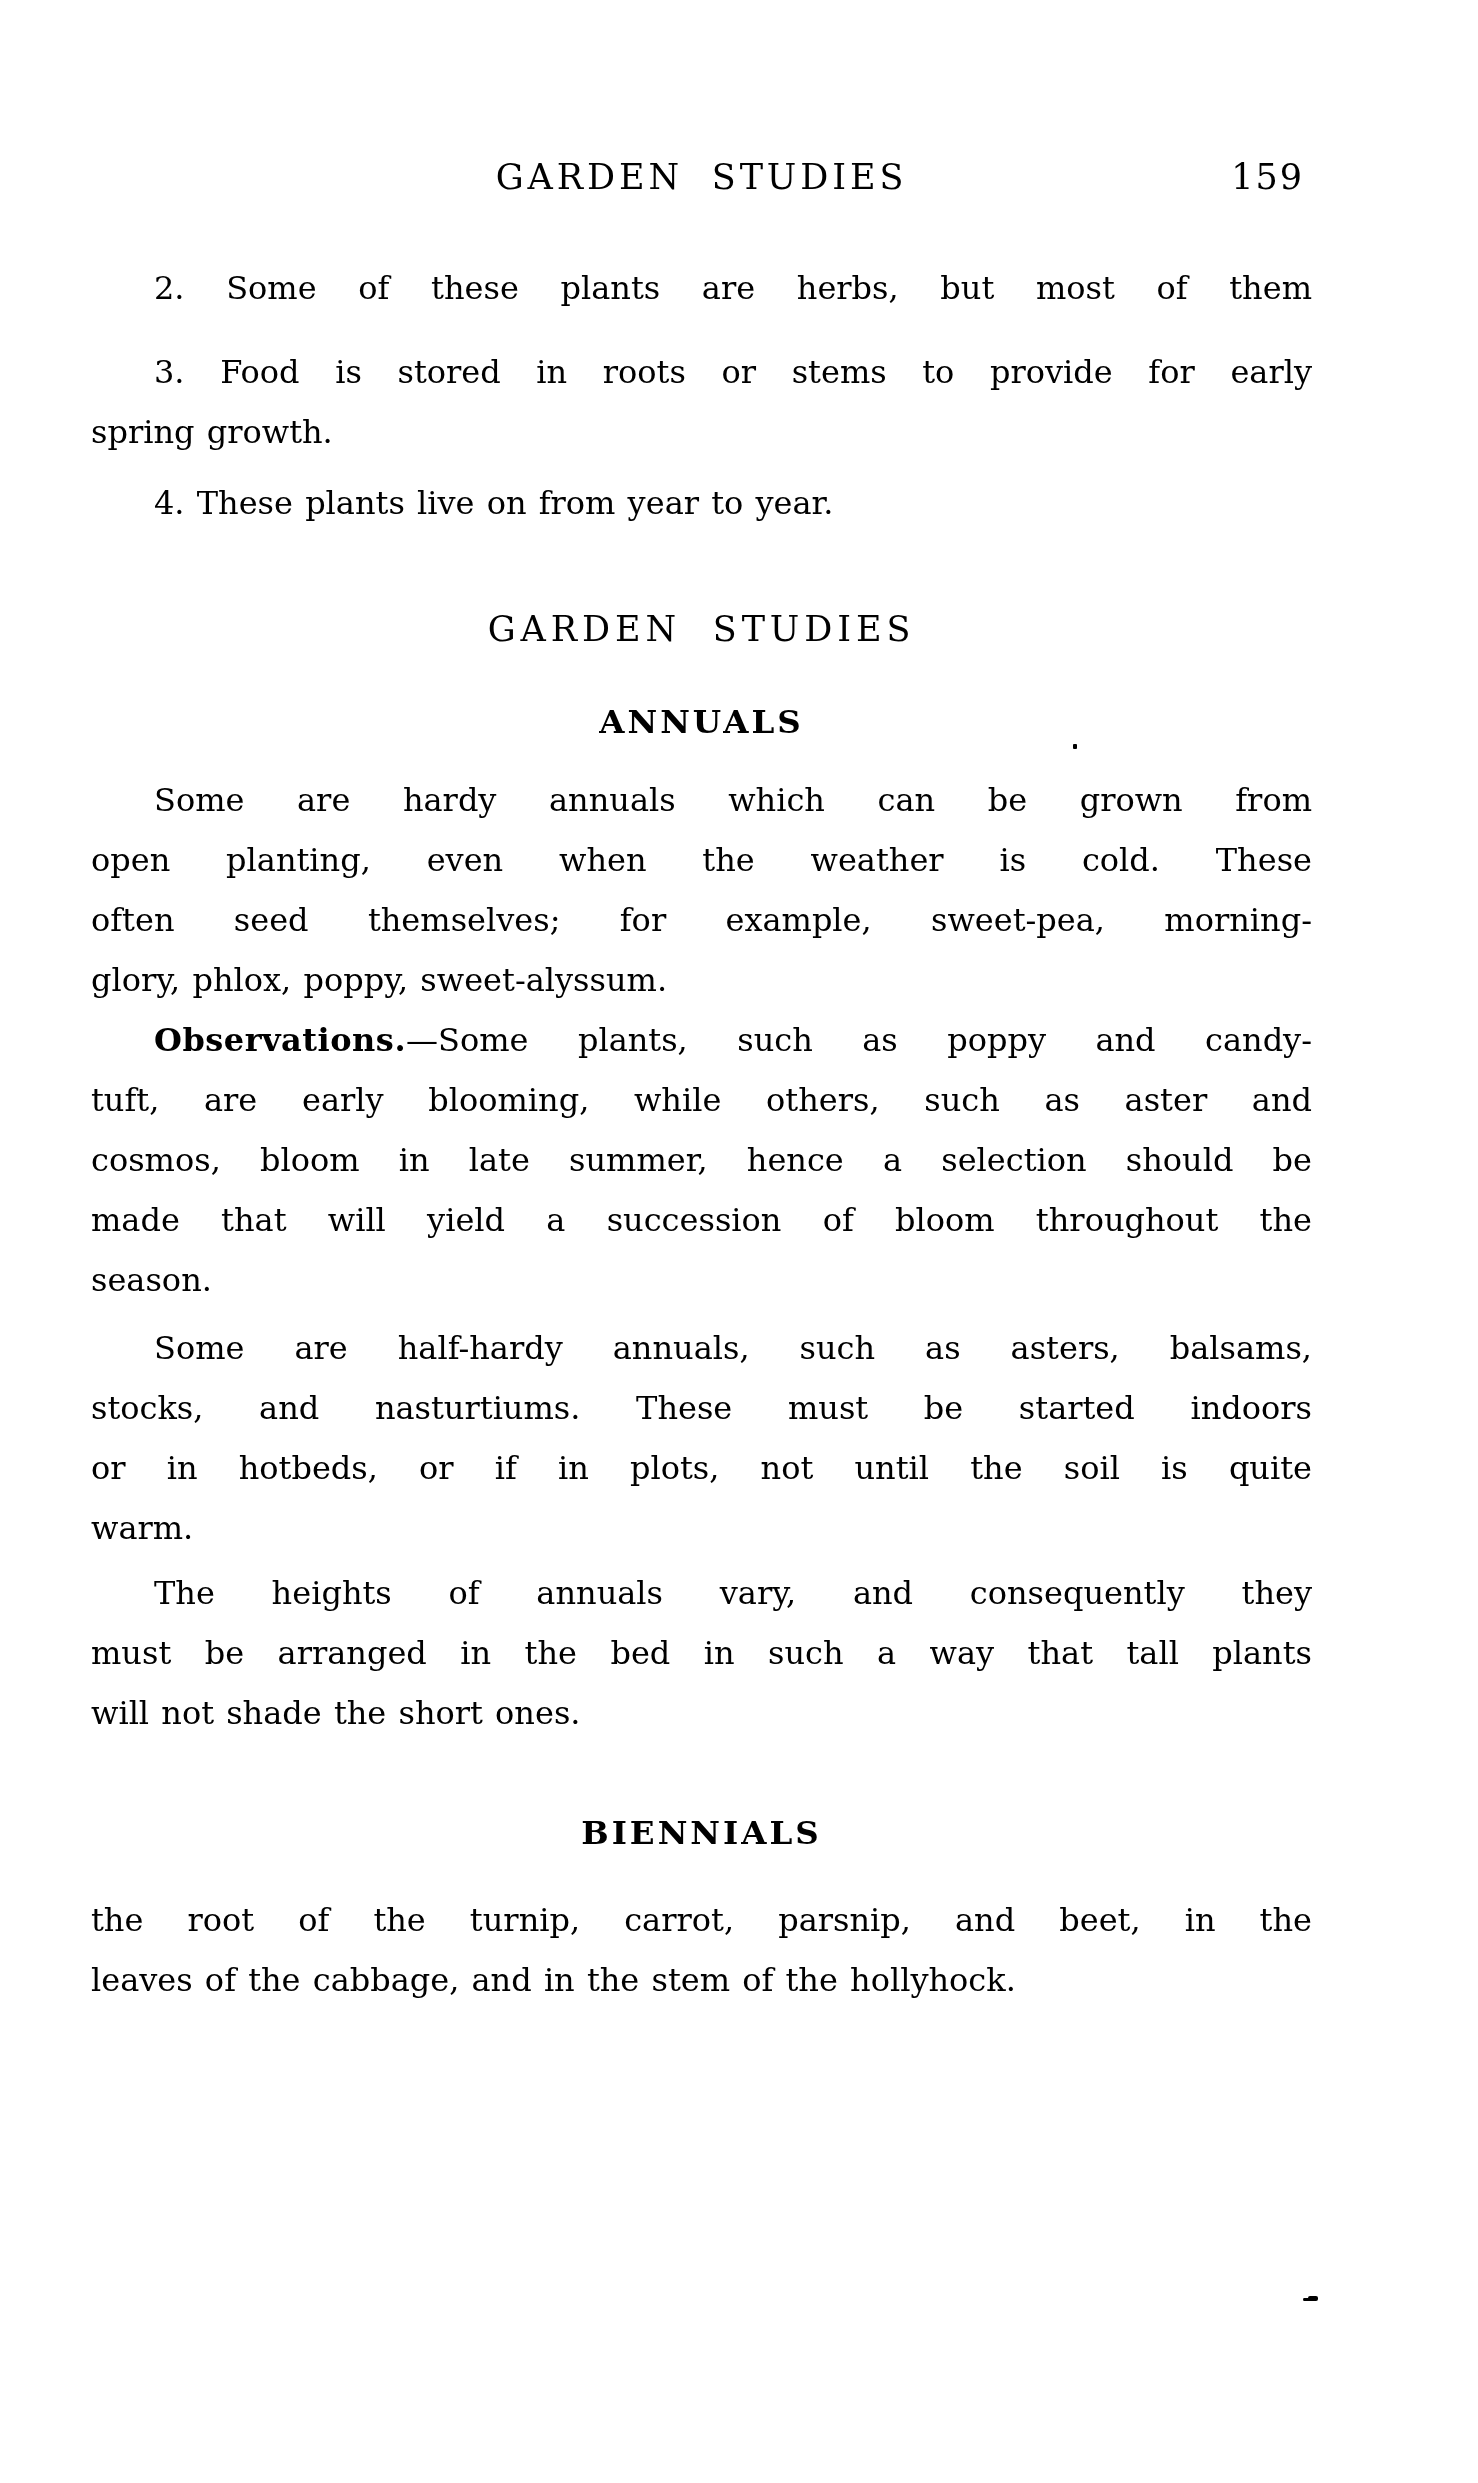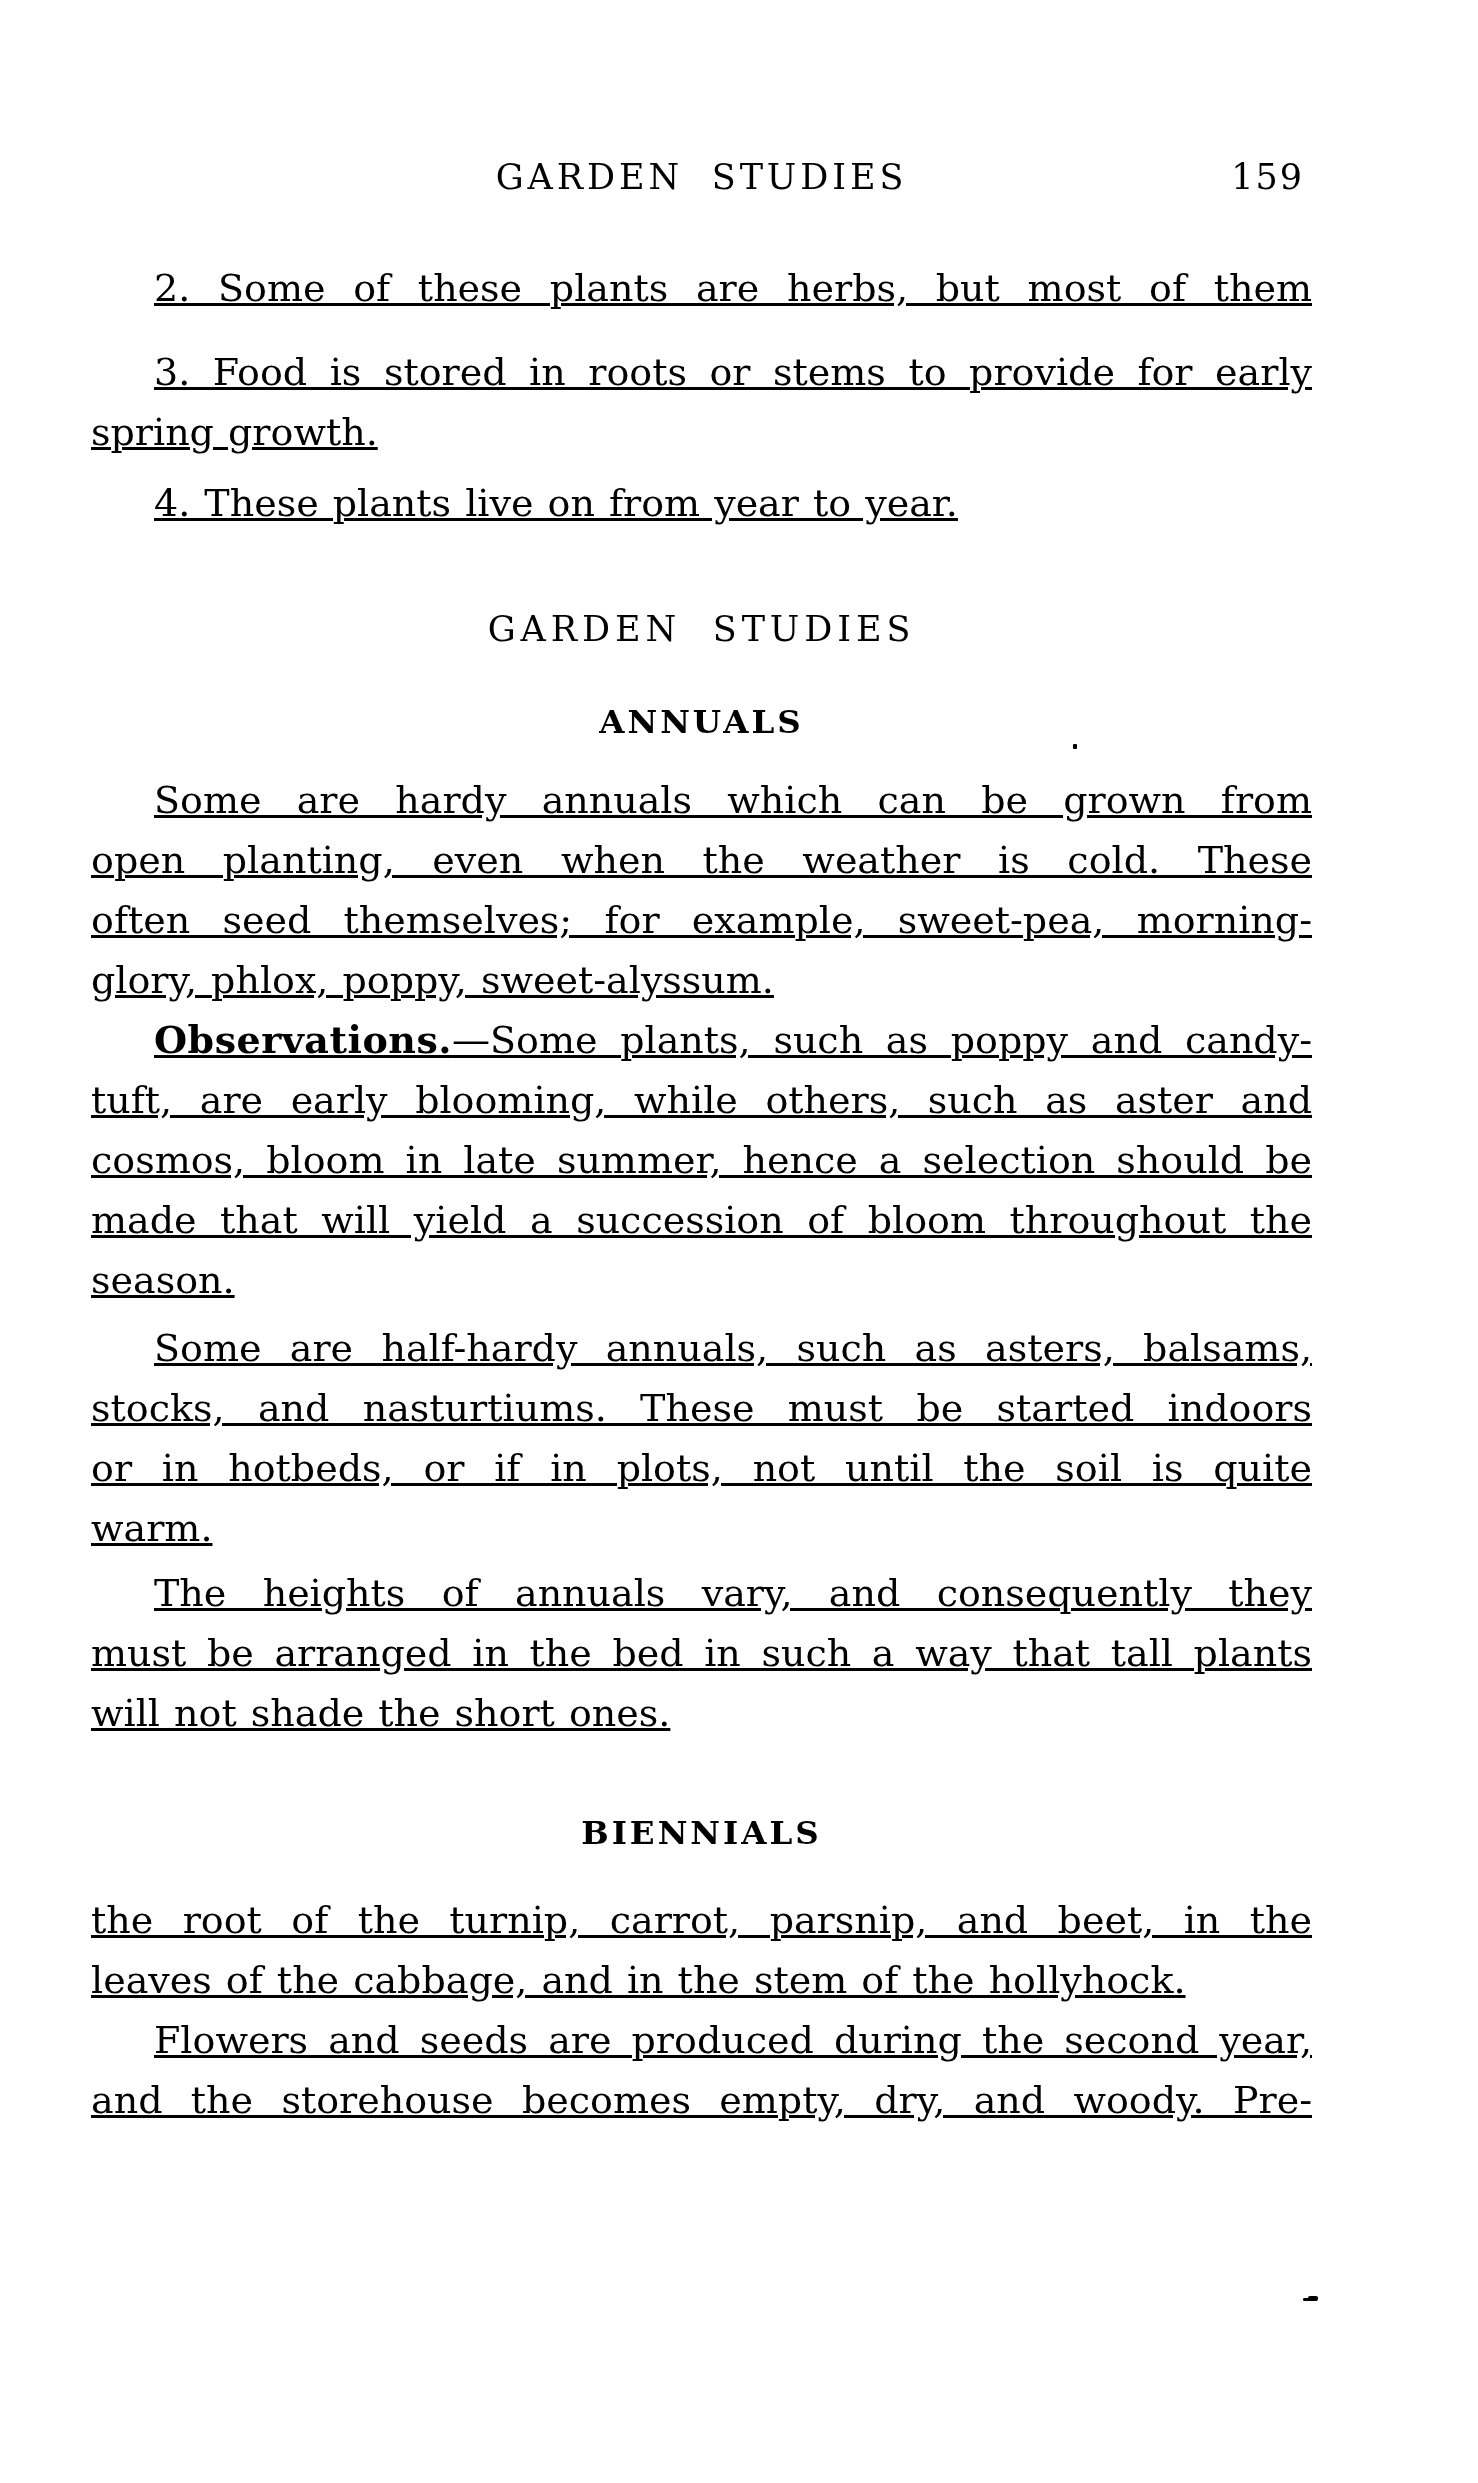--- a/index.html
+++ b/index.html
@@ -41,26 +41,25 @@
 
   
   .content {
     position: absolute;
     top: 258px;
     left: 91px;
     width: 1221px;
   }
   .paragraph { margin: 0; }
   .line {
-    font-size: 38px;
+    font-size: 32px;
     line-height: 60px;
     text-align: justify;
     text-align-last: justify;
     word-spacing: 2px;
-    text-decoration: underline;
   }
   .line.noj { text-align-last: left; }
   .line.indent { text-indent: 63px; }
   .line b { font-weight: bold; letter-spacing: 0.5px; }
 
   .section-heading {
     font-size: 35px;
     line-height: 45px;
     text-align: center;
     letter-spacing: 4.9px;
@@ -142,23 +141,19 @@
       <div class="paragraph">
         <div class="line indent">The heights of annuals vary, and consequently they</div>
         <div class="line">must be arranged in the bed in such a way that tall plants</div>
         <div class="line noj">will not shade the short ones.</div>
       </div>
       <div class="subsection-heading">BIENNIALS</div>
       <div class="paragraph">
         <div class="line">the root of the turnip, carrot, parsnip, and beet, in the</div>
         <div class="line noj">leaves of the cabbage, and in the stem of the hollyhock.</div>
       </div>
-      <div class="paragraph">
-        <div class="line indent">Flowers and seeds are produced during the second year,</div>
-        <div class="line">and the storehouse becomes empty, dry, and woody.  Pre-</div>
-      </div>
     </div>
 
   <div class="speck speck-1"></div>
   <div class="speck speck-2"></div>
 
 </div>
 
 
 </body></html>

